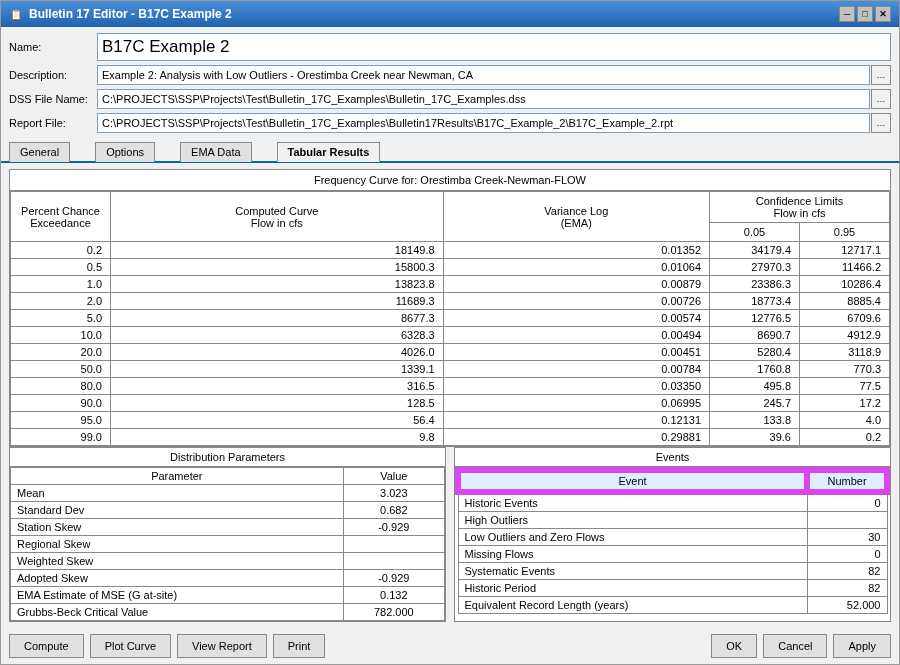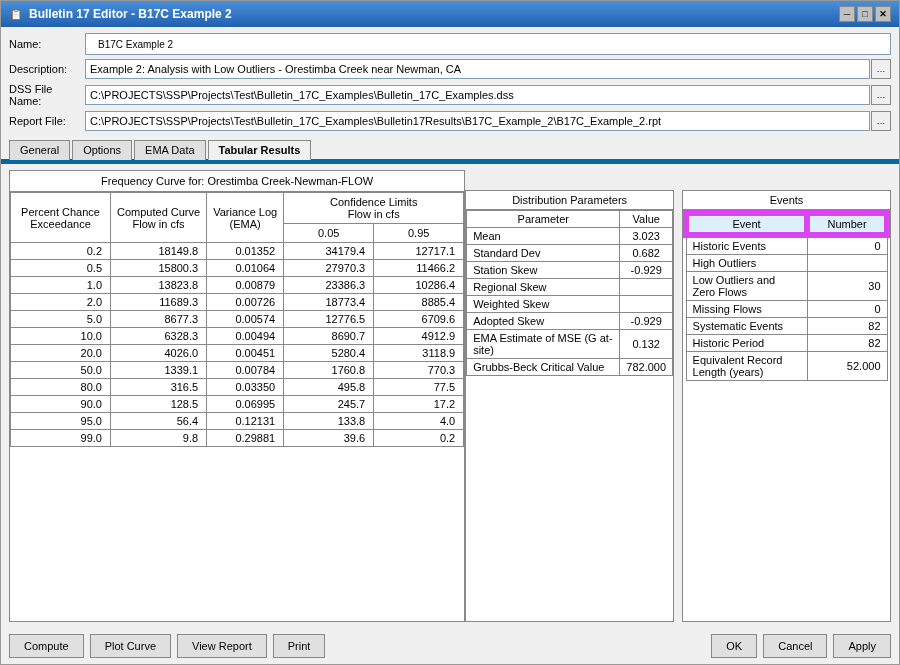--- a/index.html
+++ b/index.html
@@ -64,33 +64,33 @@
       background: #f0f0f0;
     }
     
     .form-row {
       display: flex;
       align-items: center;
       margin-bottom: 4px;
     }
     
     .form-label {
-      width: 76px;
+      width: 88px;
       font-size: 11px;
       color: #000;
       flex-shrink: 0;
     }
     
     .form-input {
       flex: 1;
-      height: 22px;
+      height: 28px;
       border: 1px solid #7f9db9;
       background: white;
-      padding: 1px 12px;
-      font-size: 10px;
+      padding: 1px 4px;
+      font-size: 17px;
     }
     
     .form-input-with-btn {
       display: flex;
       flex: 1;
       gap: 1px;
     }
     
     .form-input-with-btn input {
       flex: 1;
@@ -124,21 +124,22 @@
       height: 20px;
       border: 1px solid #7f9db9;
       background: white;
       padding: 1px 4px;
       font-size: 11px;
     }
     
     .tabs-area {
       padding: 0 8px;
       display: flex;
-      border-bottom: 5px solid #0369a1;
+      border-bottom: 2px solid #0369a1;
+      gap: 23px;
     }
     
     .tab {
       padding: 3px 10px;
       border: 1px solid #888;
       border-bottom: none;
       background: #e0e0e0;
       cursor: pointer;
       font-size: 11px;
       margin-right: 2px;
@@ -149,21 +150,21 @@
     .tab.active {
       background: #f0f0f0;
       border-bottom: 1px solid #f0f0f0;
       font-weight: bold;
     }
     
     .main-content {
       flex: 1;
       padding: 6px 8px;
       display: flex;
-      flex-direction: row;
+      flex-direction: column;
       overflow: hidden;
     }
     
     .frequency-table-section {
       border: 1px solid #888;
       background: white;
       flex-shrink: 0;
     }
     
     .freq-title {
@@ -193,21 +194,21 @@
       text-align: right;
     }
     
     .freq-table td:first-child {
       text-align: right;
     }
     
     .bottom-section {
       display: flex;
       gap: 8px;
-      margin-top: 20px;
+      margin-top: 0;
       flex: 1;
     }
     
     .dist-params-section {
       border: 1px solid #888;
       background: white;
       flex: 1;
     }
     
     .events-section {

